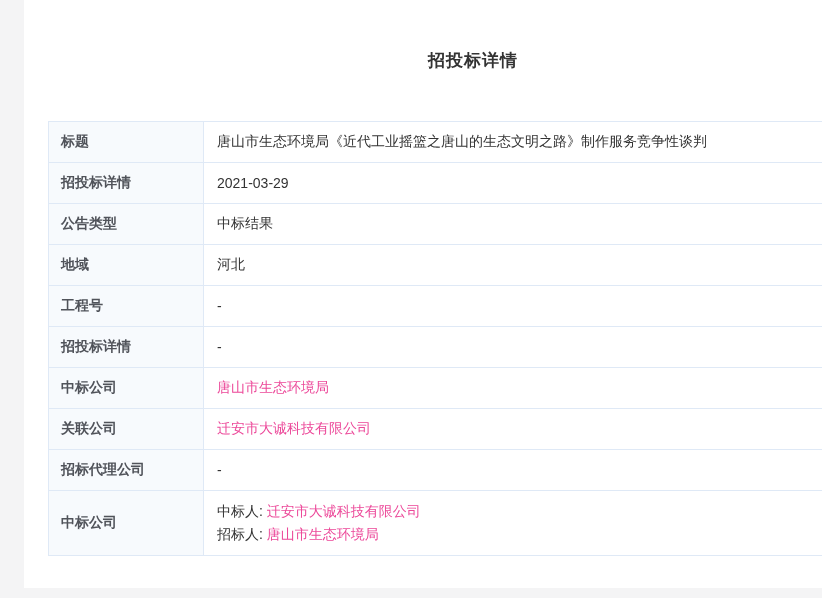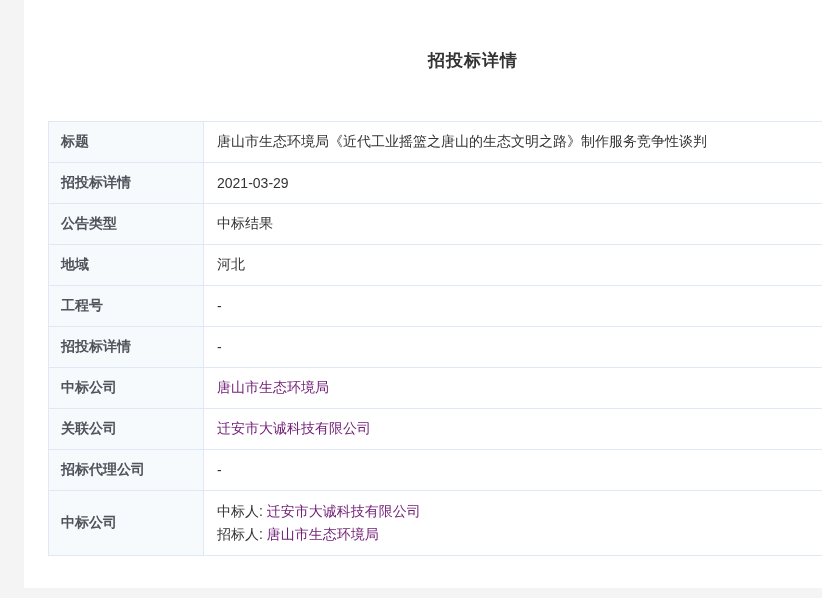--- a/index.html
+++ b/index.html
@@ -59,21 +59,21 @@
     border-right: none;
   }
   tr.tall td {
     height: 64px;
   }
   .value-line {
     line-height: 23px;
     color: #333333;
   }
   a.link {
-    color: #701a75;
+    color: #ec4899;
     text-decoration: none;
     cursor: pointer;
   }
 </style>
 </head>
 <body>
 
 <div class="card">
   <h1 class="page-title">招投标详情</h1>
   <table class="detail-table">

